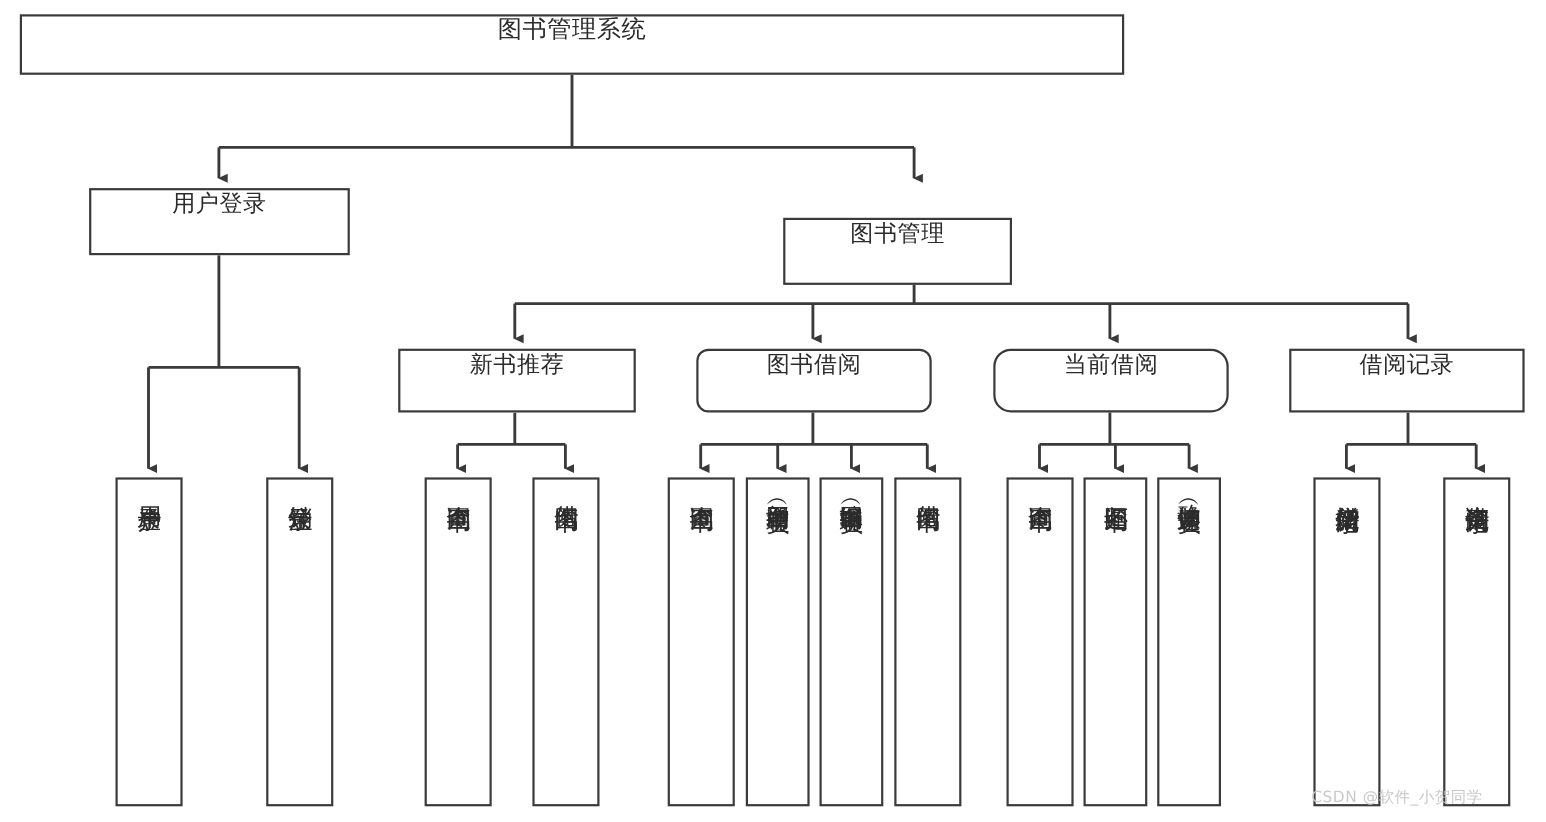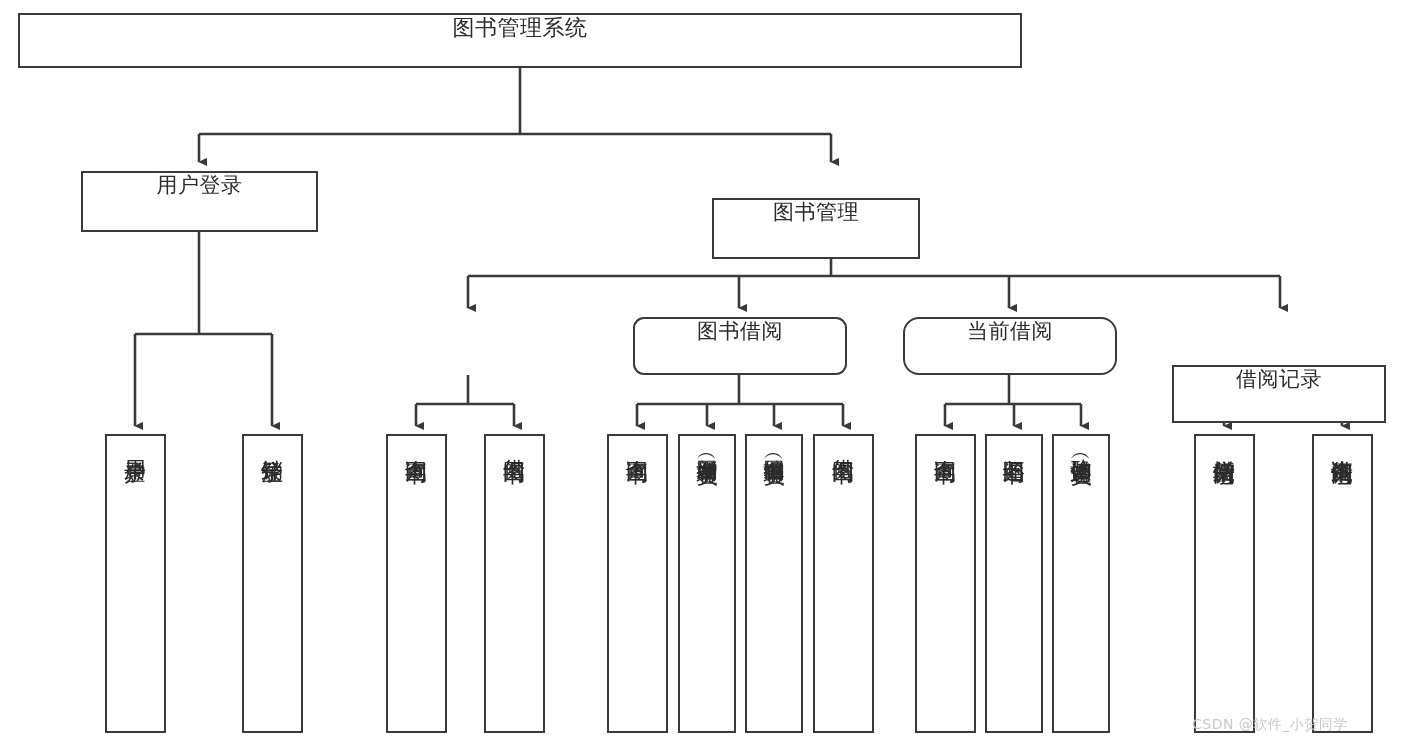--- a/index.html
+++ b/index.html
@@ -131,27 +131,30 @@
     <span class="node-label">图书管理系统</span>
   </div>
 
   <div class="node horiz" style="left: 81px; top: 171px; width: 237px; height: 61px; border-color: rgb(58, 58, 58); background: rgb(255, 255, 255); color: rgb(43, 43, 43);">
     <span class="node-label">用户登录</span>
   </div>
   <div class="node horiz" style="left: 712px; top: 171px; width: 208px; height: 61px; border-color: rgb(58, 58, 58); background: rgb(255, 255, 255); color: rgb(43, 43, 43); margin-top: 27px;">
     <span class="node-label">图书管理</span>
   </div>
 
+  <div class="node horiz" style="left: 362px; top: 317px; width: 216px; height: 58px; border-color: rgb(58, 58, 58); background: rgb(255, 255, 255); color: rgb(43, 43, 43);">
+    <span class="node-label">新书推荐</span>
+  </div>
   <div class="node horiz" style="left: 633px; top: 317px; width: 214px; height: 58px; border-color: rgb(58, 58, 58); background: rgb(255, 255, 255); color: rgb(43, 43, 43); border-radius: 11px;">
     <span class="node-label">图书借阅</span>
   </div>
   <div class="node horiz" style="left: 903px; top: 317px; width: 214px; height: 58px; border-color: rgb(58, 58, 58); background: rgb(255, 255, 255); color: rgb(43, 43, 43); border-radius: 16px;">
     <span class="node-label">当前借阅</span>
   </div>
-  <div class="node horiz" style="left: 1172px; top: 317px; width: 214px; height: 58px; border-color: rgb(58, 58, 58); background: rgb(255, 255, 255); color: rgb(43, 43, 43); margin-top: 48px;">
+  <div class="node horiz" style="left: 1172px; top: 317px; width: 214px; height: 58px; border-color: rgb(58, 58, 58); background: rgb(255, 255, 255); color: rgb(43, 43, 43);">
     <span class="node-label">借阅记录</span>
   </div>
 
   <div class="node vert" style="left: 105px; top: 434px; width: 61px; height: 299px; border-color: rgb(58, 58, 58); background: rgb(255, 255, 255); color: rgb(43, 43, 43);">
     <span class="node-label">用户登录</span>
   </div>
   <div class="node vert" style="left: 242px; top: 434px; width: 61px; height: 299px; border-color: rgb(58, 58, 58); background: rgb(255, 255, 255); color: rgb(43, 43, 43);">
     <span class="node-label">注销登录</span>
   </div>
   <div class="node vert" style="left: 386px; top: 434px; width: 61px; height: 299px; border-color: rgb(58, 58, 58); background: rgb(255, 255, 255); color: rgb(43, 43, 43);">

